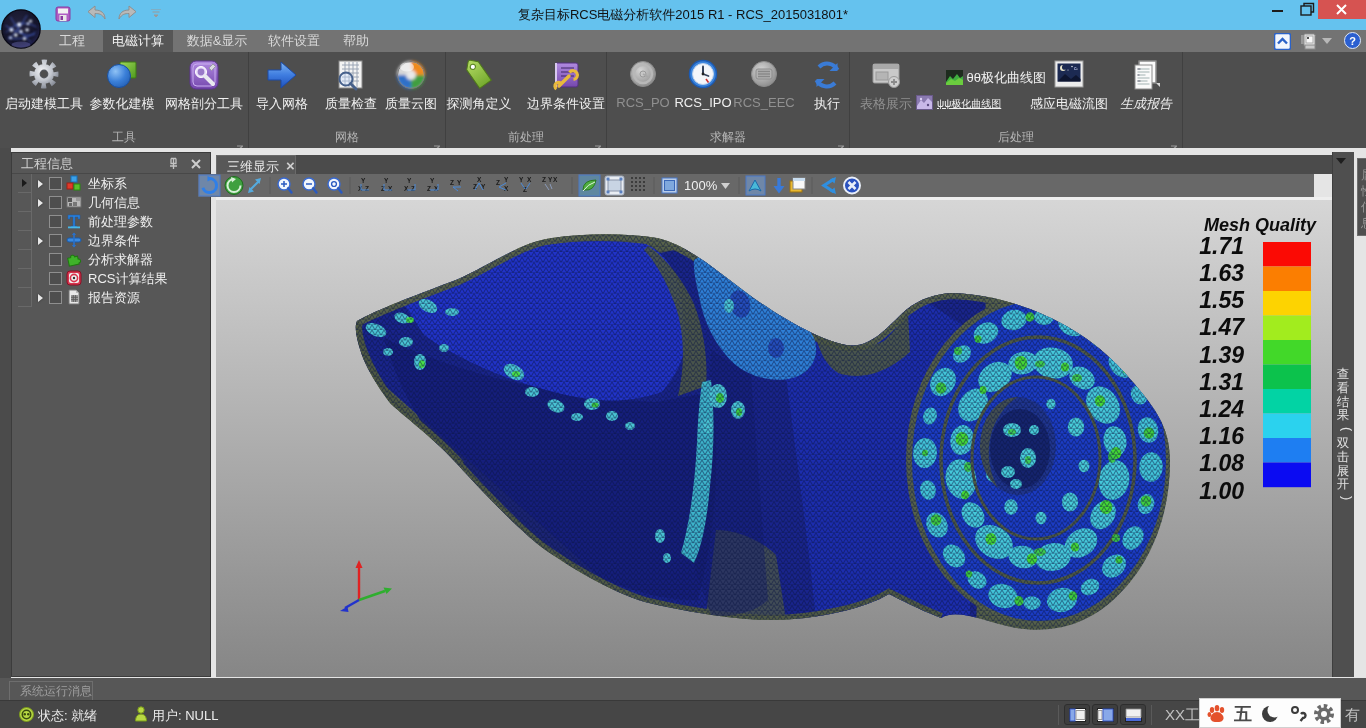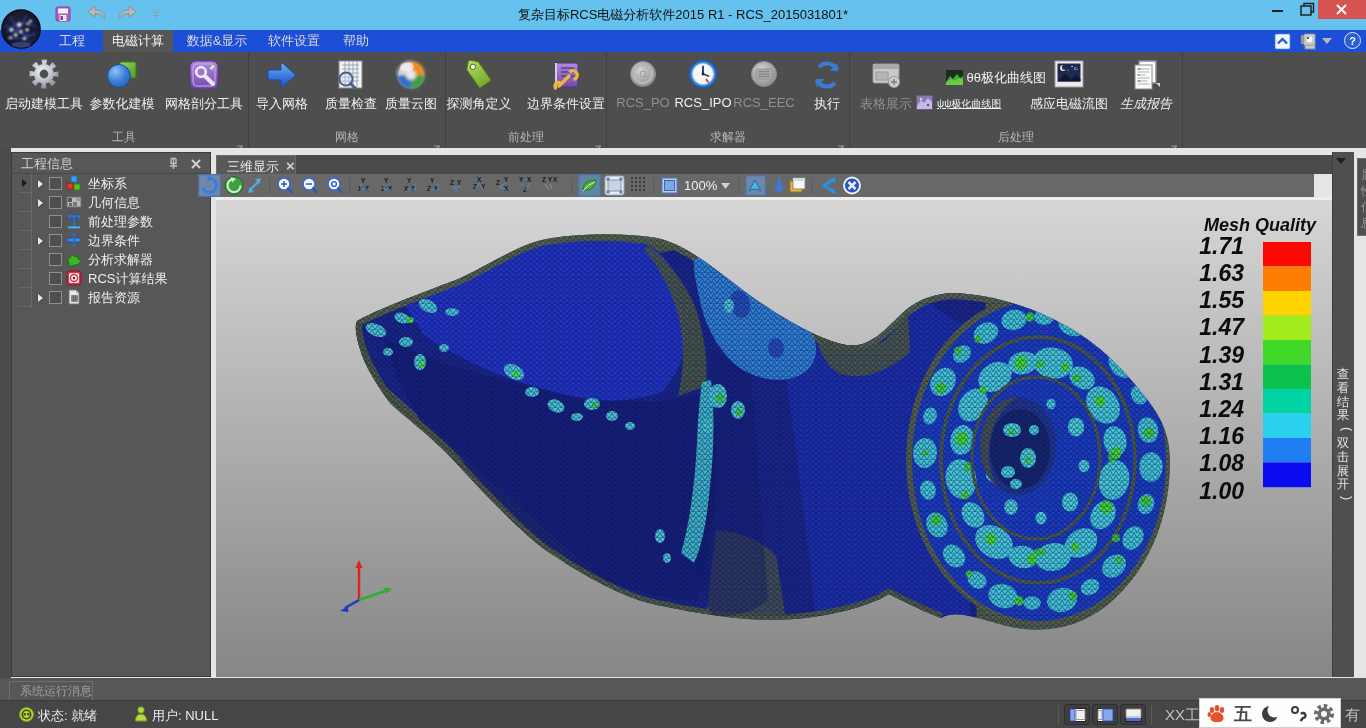--- a/index.html
+++ b/index.html
@@ -7,21 +7,21 @@
 
 #titlebar{position:absolute;left:0;top:0;width:1366px;height:30px;background:#65c2ee;}
 #title{position:absolute;left:0;top:0;width:1366px;height:30px;text-align:center;line-height:30px;font-size:13px;color:#111;}
 .winbtn{position:absolute;top:0;height:19px;}
 #btnmin{left:1262px;width:30px;color:#222;font-size:14px;text-align:center;line-height:14px;}
 #btnmax{left:1292px;width:30px;}
 #btnclose{left:1318px;width:48px;background:#d65351;color:#fff;text-align:center;line-height:19px;font-size:12px;}
 
 .qa{position:absolute;top:4px;}
 
-#tabbar{position:absolute;left:0;top:30px;width:1366px;height:22px;background:#1d4ed8;}
+#tabbar{position:absolute;left:0;top:30px;width:1366px;height:22px;background:#737373;}
 .rtab{position:absolute;top:0;height:22px;line-height:22px;font-size:13px;color:#d8d8d8;text-align:center;}
 .rtab.sel{background:#565656;color:#f2f2f2;}
 #logo{position:absolute;left:1px;top:9px;width:40px;height:40px;z-index:5;}
 
 #ribbon{position:absolute;left:0;top:52px;width:1366px;height:96px;background:#4e4e4e;}
 .rgroup{position:absolute;top:0;height:96px;border-right:1px solid #404040;}
 .rglabel{position:absolute;bottom:2px;left:0;right:0;text-align:center;font-size:12px;color:#b5b5b5;}
 .rbtn{position:absolute;top:4px;text-align:center;font-size:13px;color:#f0f0f0;}
 .rbtn .ric{display:block;margin:2px auto 3px;width:34px;height:34px;}
 .rbtn.dis{color:#909090;}

